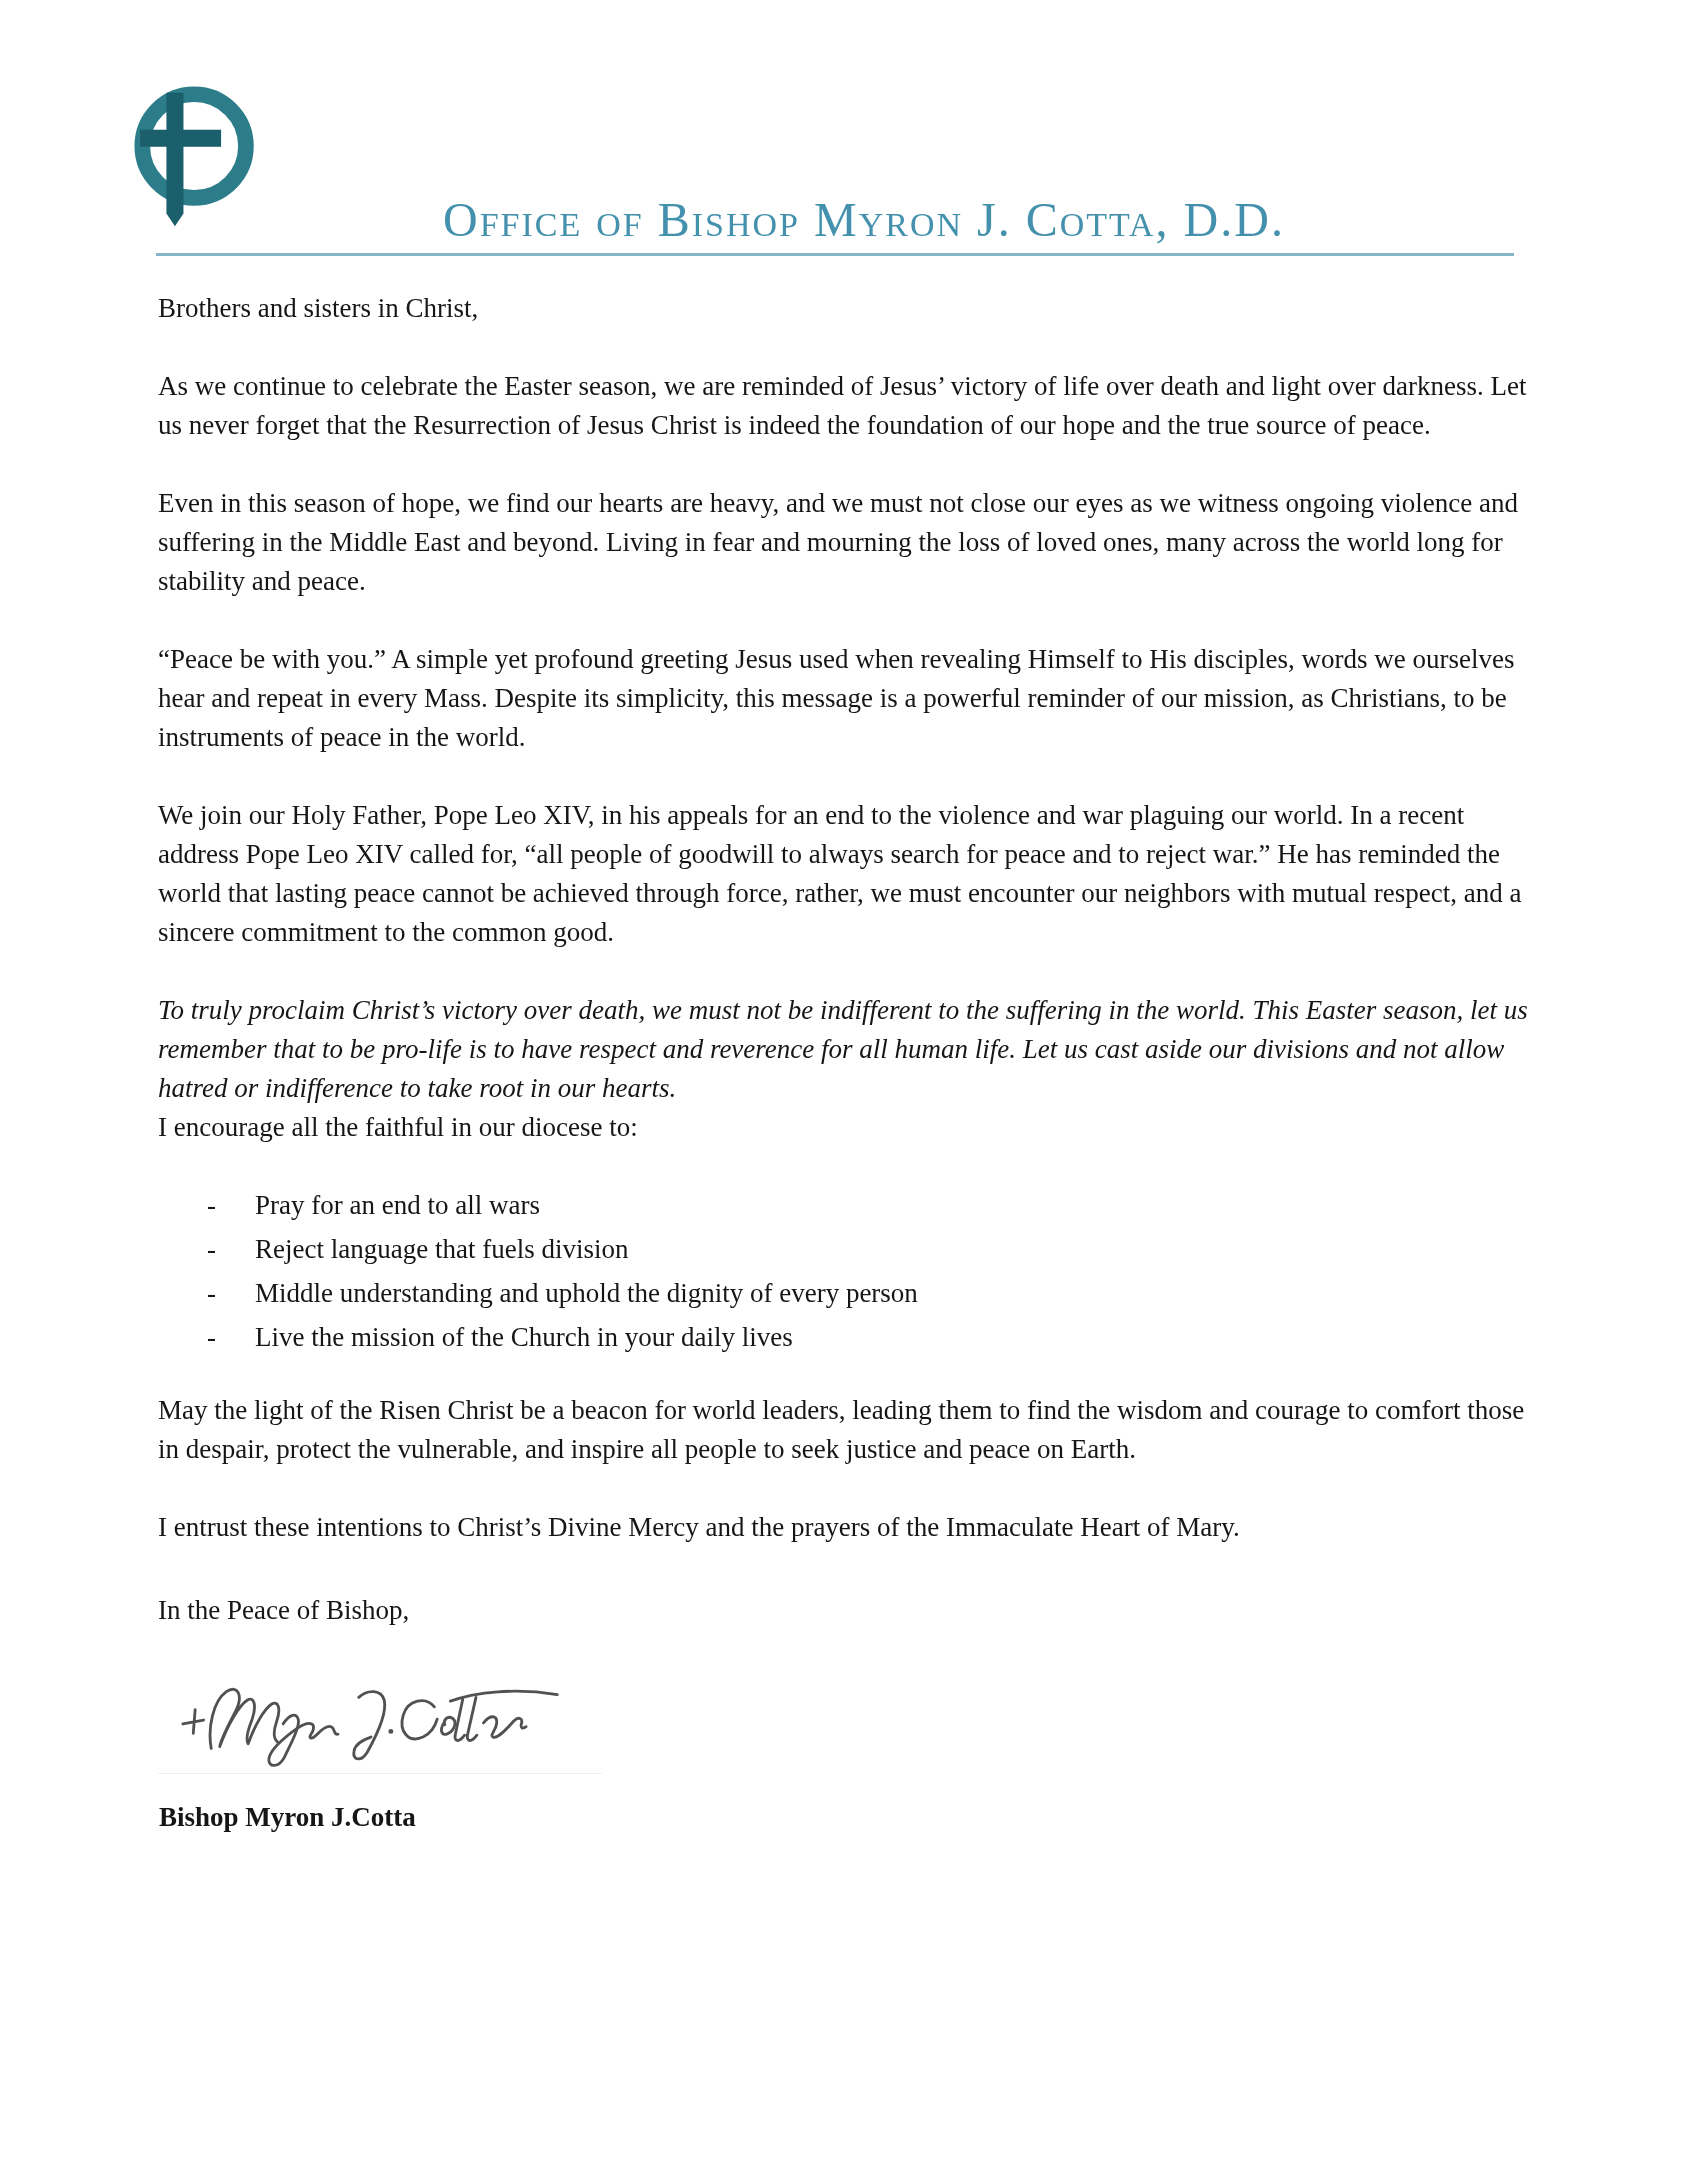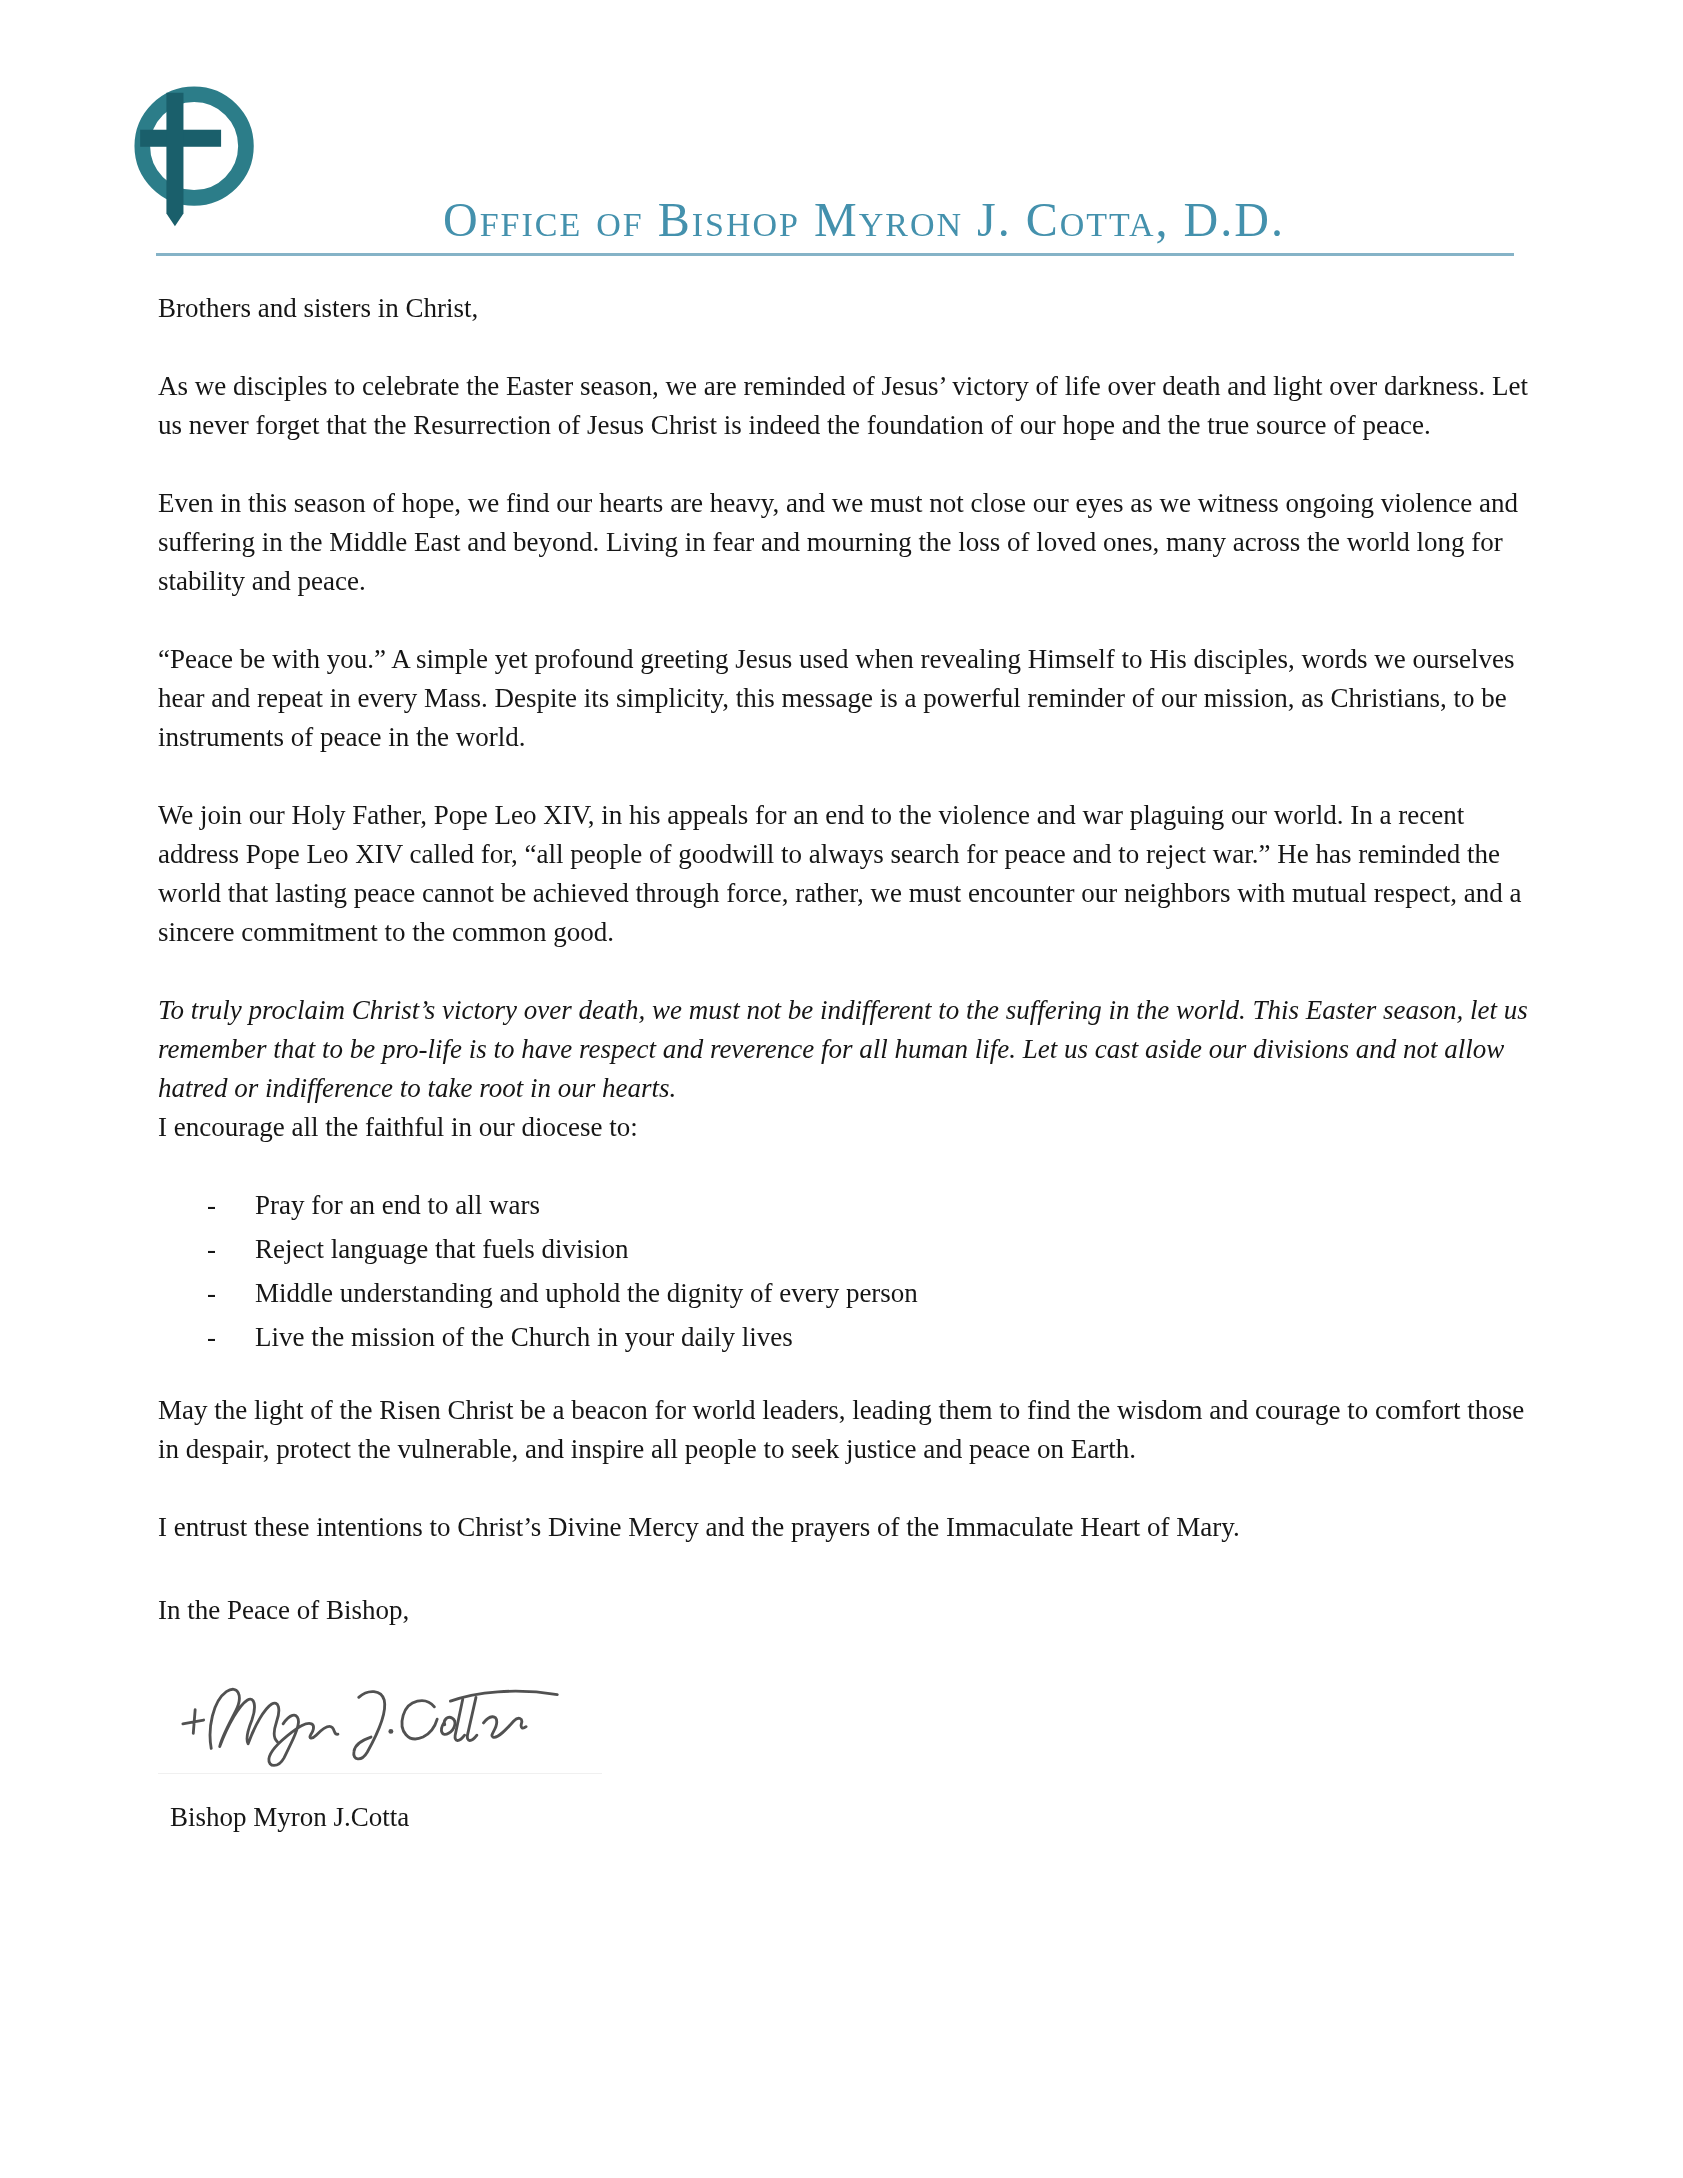--- a/index.html
+++ b/index.html
@@ -47,21 +47,21 @@
 
   .valediction { margin-top: 44px !important; }
 
   .signature {
     width: 444px; height: 105px;
     margin: 8px 0 24px 0;
     border-bottom: 1px solid #f0f0f0;
   }
   .signature svg { display: block; width: 100%; height: 100%; }
 
-  .signed-name { margin: 12px !important; }
+  .signed-name { margin: 1px !important; font-weight: bold; }
 </style>
 </head>
 <body>
 
 <div class="page">
 
   <div class="logo">
     <svg viewBox="0 0 95 100" preserveAspectRatio="xMidYMid meet" aria-hidden="true">
       <circle cx="43" cy="43" r="36.5" fill="none" stroke="#2c7d89" stroke-width="11"></circle>
       <rect x="5" y="31.5" width="57" height="12" fill="#1a5f6b"></rect>
@@ -70,21 +70,21 @@
   </div>
 
   <div class="masthead-title">Office of Bishop Myron J. Cotta, D.D.</div>
 
   <div class="masthead-rule"></div>
 
   <div class="content">
 
     <p>Brothers and sisters in Christ,</p>
 
-    <p>As we disciples to celebrate the Easter season, we are reminded of Jesus’ victory of life over death and light over darkness. Let us never forget that the Resurrection of Jesus Christ is indeed the foundation of our hope and the true source of peace.</p>
+    <p>As we continue to celebrate the Easter season, we are reminded of Jesus’ victory of life over death and light over darkness. Let us never forget that the Resurrection of Jesus Christ is indeed the foundation of our hope and the true source of peace.</p>
     <p>Even in this season of hope, we find our hearts are heavy, and we must not close our eyes as we witness ongoing violence and suffering in the Middle East and beyond. Living in fear and mourning the loss of loved ones, many across the world long for stability and peace.</p>
     <p>“Peace be with you.” A simple yet profound greeting Jesus used when revealing Himself to His disciples, words we ourselves hear and repeat in every Mass. Despite its simplicity, this message is a powerful reminder of our mission, as Christians, to be instruments of peace in the world.</p>
     <p>We join our Holy Father, Pope Leo XIV, in his appeals for an end to the violence and war plaguing our world. In a recent address Pope Leo XIV called for, “all people of goodwill to always search for peace and to reject war.” He has reminded the world that lasting peace cannot be achieved through force, rather, we must encounter our neighbors with mutual respect, and a sincere commitment to the common good.</p>
     <p class="tight">To truly proclaim Christ’s victory over death, we must not be indifferent to the suffering in the world. This Easter season, let us remember that to be pro-life is to have respect and reverence for all human life. Let us cast aside our divisions and not allow hatred or indifference to take root in our hearts.</p>
     <p class="encourage">I encourage all the faithful in our diocese to:</p>
 
     <div class="list">
       <div class="list-row">
         <span class="dash">-</span>
         <span class="li-text">Pray for an end to all wars</span>

